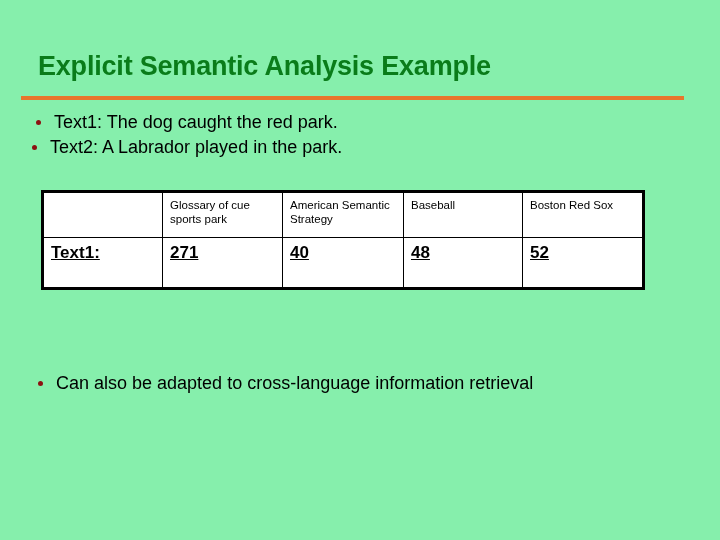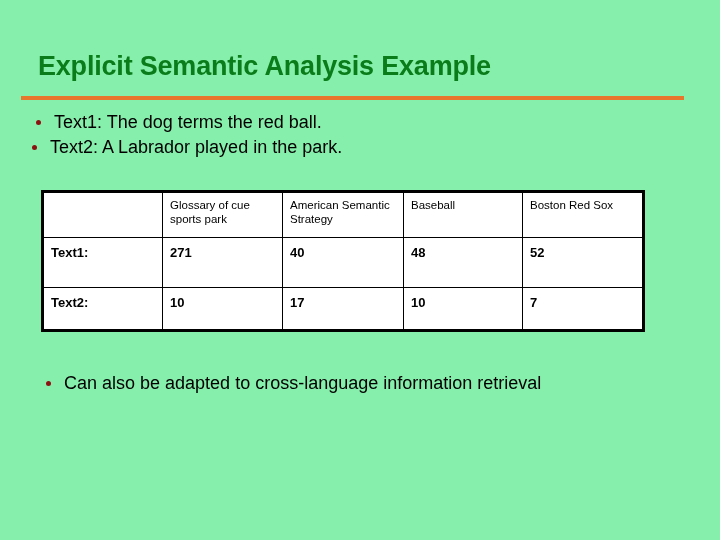--- a/index.html
+++ b/index.html
@@ -113,39 +113,40 @@
     background: #ffffff;
   }
 
   table.esa tr.header-row td {
     font-weight: normal;
     height: 34px;
   }
 
   table.esa tr.data-row td {
     font-weight: bold;
-    font-size: 13px;
+    font-size: 17px;
     height: 36px;
     padding-top: 8px;
+    text-decoration: underline;
   }
 
   table.esa tr.data-row.r2 td {
     height: 28px;
   }
 
   .col-label  { width: 120px; }
   .col-c1     { width: 120px; }
   .col-c2     { width: 121px; }
   .col-c3     { width: 119px; }
   .col-c4     { width: 121px; }
 
   
   .bullets-bottom {
     position: absolute;
-    left: 44px;
+    left: 36px;
     top: 371px;
     width: 660px;
   }
 
   .bullet-row.bottom-1 .bullet-text {
     white-space: normal;
     width: 590px;
   }
 </style>
 </head>
@@ -154,21 +155,21 @@
 <div class="slide">
 
   <div class="title">Explicit Semantic Analysis Example</div>
 
   <div class="title-rule"></div>
 
   <div class="bullets-top">
 
     <div class="bullet-row top-1">
       <span class="bullet-dot"></span>
-      <span class="bullet-text">Text1: The dog terms the red ball.</span>
+      <span class="bullet-text">Text1: The dog caught the red park.</span>
     </div>
 
     <div class="bullet-row top-2">
       <span class="bullet-dot"></span>
       <span class="bullet-text">Text2: A Labrador played in the park.</span>
     </div>
 
   </div>
 
   <div class="table-wrap">
@@ -190,27 +191,20 @@
         </tr>
 
         <tr class="data-row r1">
           <td>Text1:</td>
           <td>271</td>
           <td>40</td>
           <td>48</td>
           <td>52</td>
         </tr>
 
-        <tr class="data-row r2">
-          <td>Text2:</td>
-          <td>10</td>
-          <td>17</td>
-          <td>10</td>
-          <td>7</td>
-        </tr>
       </tbody>
     </table>
   </div>
 
   <div class="bullets-bottom">
     <div class="bullet-row bottom-1">
       <span class="bullet-dot"></span>
       <span class="bullet-text">Can also be adapted to cross-language information retrieval</span>
     </div>
   </div>

